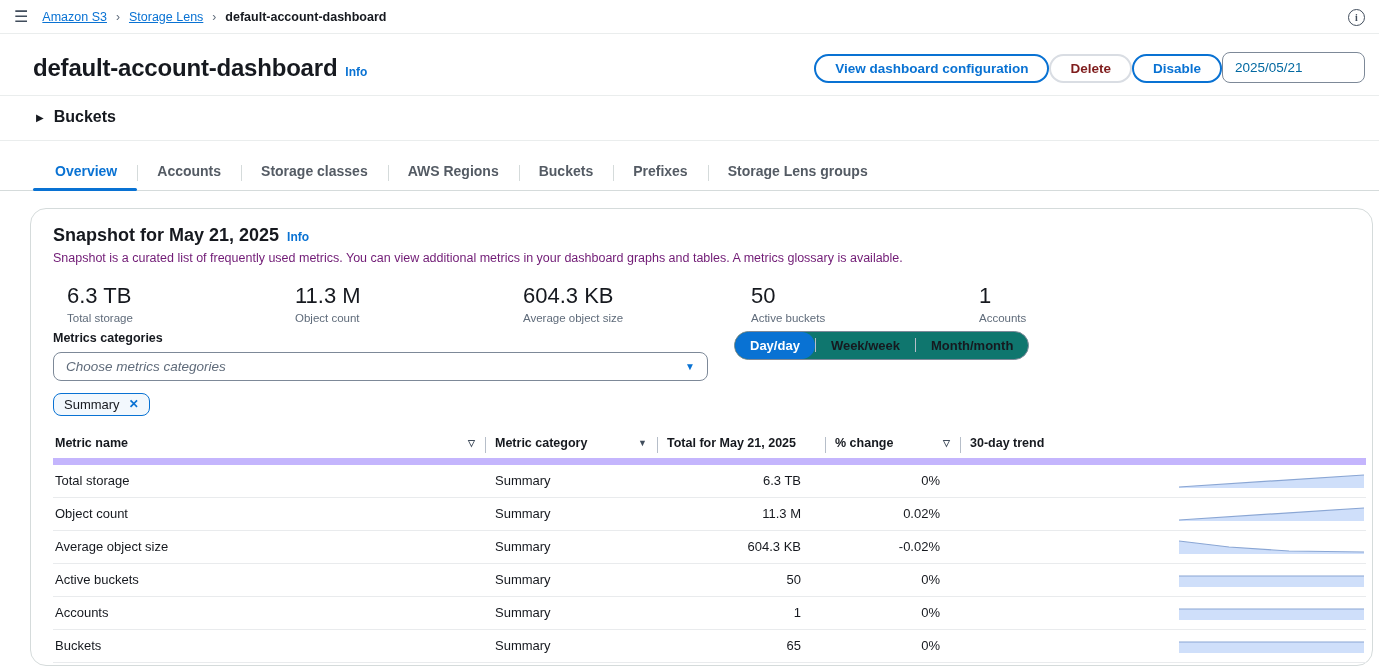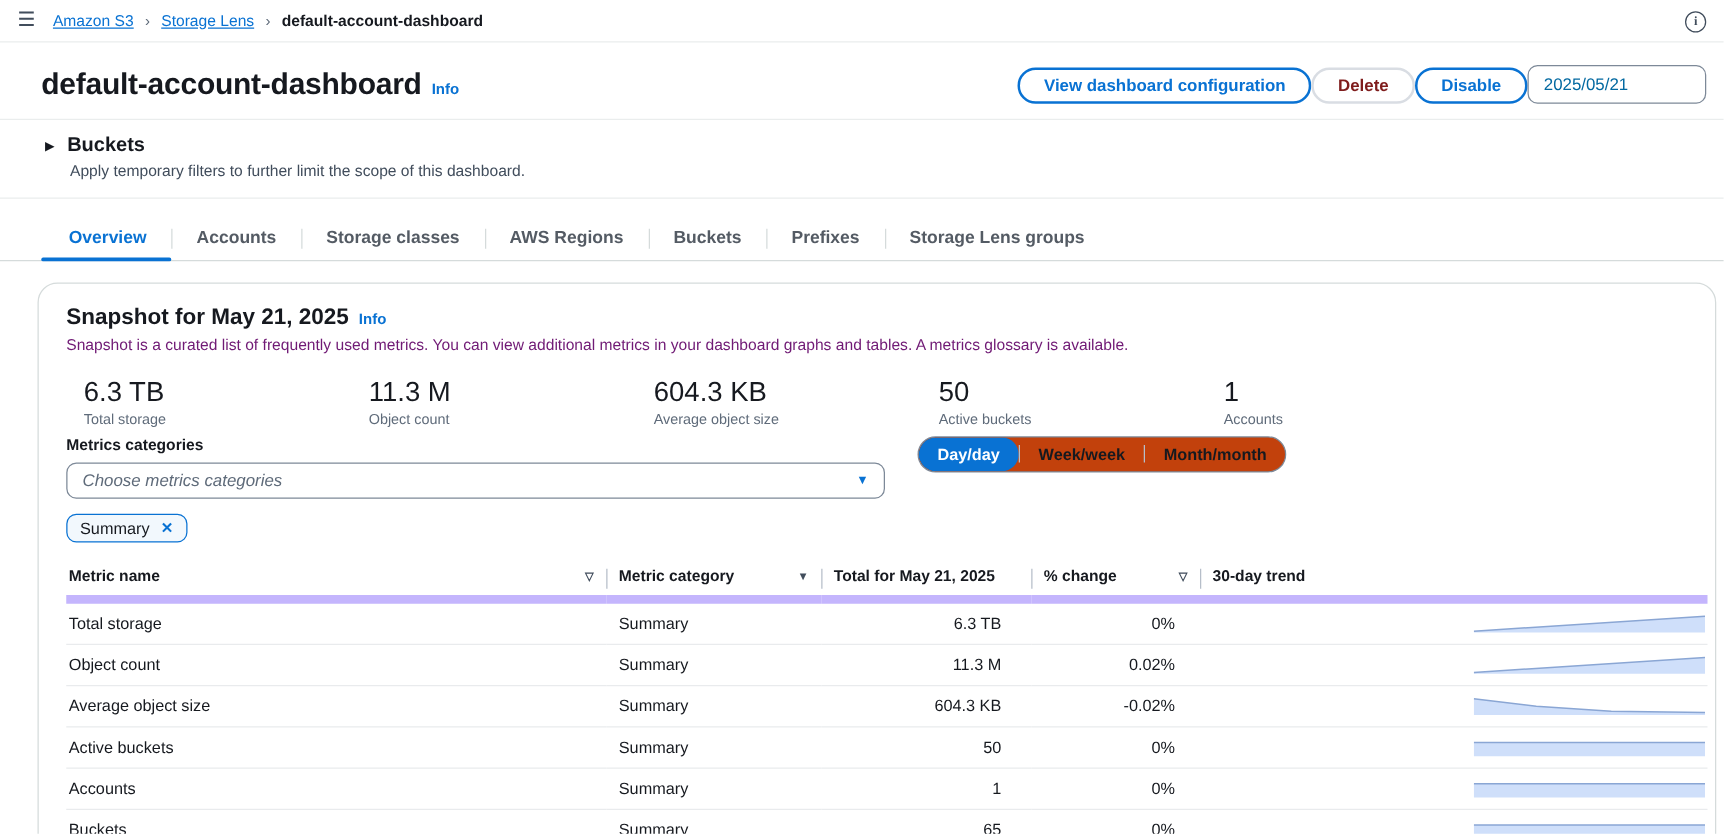--- a/index.html
+++ b/index.html
@@ -51,21 +51,21 @@
   .metric{width:228px;padding-left:14px}
   .metric-value{font-size:22px;line-height:1.25}
   .metric-label{font-size:11.5px;color:#5f6b7a;margin-top:2px}
 
   .controls{display:flex;margin-top:7px}
   .control-left{width:681px}
   .control-label{font-size:12.5px;font-weight:700;margin-bottom:7px}
   .select{display:flex;align-items:center;width:655px;height:29px;border:1px solid #7d8998;border-radius:8px;padding:0 12px;cursor:pointer;background:#fff}
   .select-placeholder{font-style:italic;color:#5f6b7a;font-size:13.5px}
   .select-caret{margin-left:auto;color:#0972d3;font-size:10px}
-  .segmented{display:inline-flex;align-items:center;border:1px solid #7d8998;border-radius:16px;height:29px;overflow:hidden;background:#c2410c}
+  .segmented{display:inline-flex;align-items:center;border:1px solid #7d8998;border-radius:16px;height:29px;overflow:hidden;background:#0f766e}
   .segment{padding:0 15px;font-size:13px;font-weight:700;color:#16191f;cursor:pointer;height:100%;display:flex;align-items:center}
   .segment.selected{background:#0972d3;color:#fff;border-radius:15px}
   .seg-divider{width:1px;height:14px;background:#b6bec9}
 
   .token{display:inline-flex;align-items:center;gap:9px;margin-top:12px;border:1px solid #0972d3;background:#f2f8fd;border-radius:8px;padding:3px 10px;font-size:13px;color:#16191f}
   .token-close{color:#0972d3;cursor:pointer;font-size:12px;font-weight:700}
 
   
   table{width:100%;border-collapse:collapse;margin-top:13px;font-size:13px}
   th{text-align:left;font-size:12.5px;font-weight:700;color:#16191f;padding:7px 10px 8px;position:relative;border-bottom:7px solid #c4b5fd;cursor:pointer}
@@ -108,21 +108,20 @@
     <button class="btn">Disable</button>
     <input class="date-input" value="2025/05/21" style="">
   </div>
 </div>
 
 <div class="filters">
   <div class="filters-header">
     <span class="caret-right">▶</span>
     <span class="filters-title">Buckets</span>
   </div>
-  <div class="filters-desc">Apply temporary filters to further limit the scope of this dashboard.</div>
 </div>
 
 <div class="tabs">
   <div class="tab active">Overview</div>
   <div class="tab">Accounts</div>
   <div class="tab">Storage classes</div>
   <div class="tab">AWS Regions</div>
   <div class="tab">Buckets</div>
   <div class="tab">Prefixes</div>
   <div class="tab">Storage Lens groups</div>

